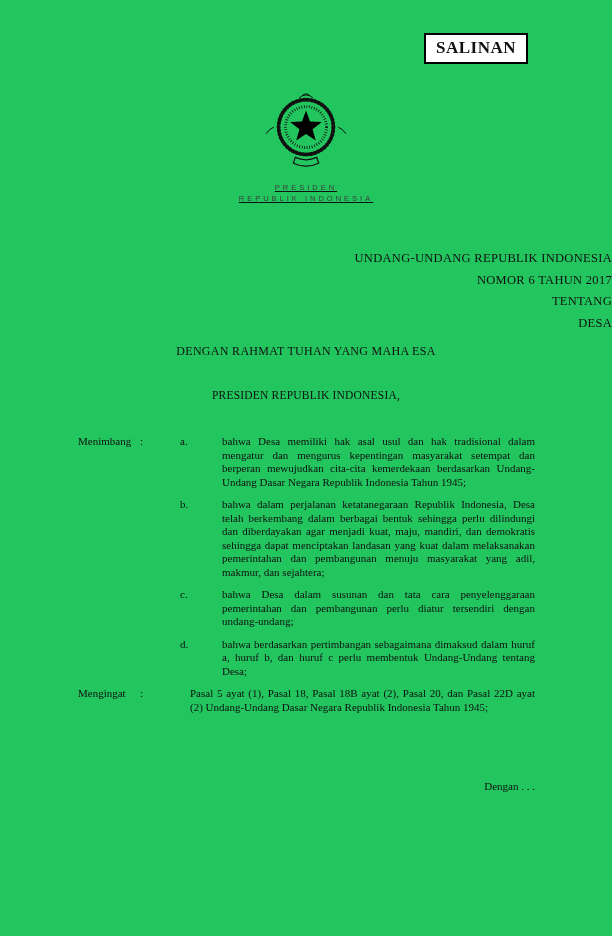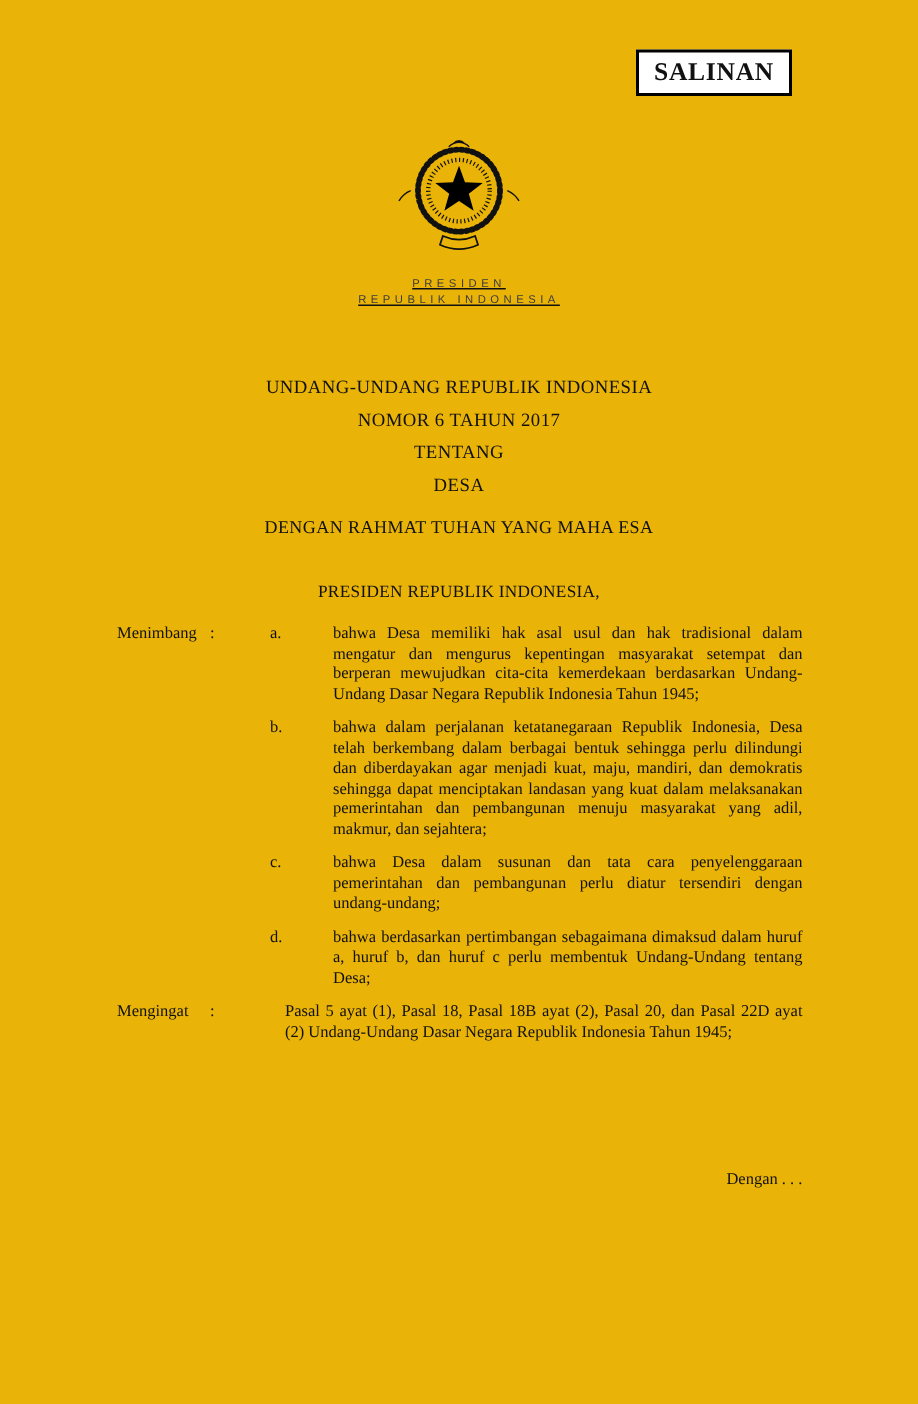--- a/index.html
+++ b/index.html
@@ -1,20 +1,20 @@
 <!DOCTYPE html>
 <html><head>
 <meta charset="utf-8">
 <style>
   html,body { margin:0; padding:0; background:#888; }
   .page {
     position:relative;
     width:612px; height:936px;
     margin:0 auto;
-    background:#eab308;
+    background:#22c55e;
     font-family:"Liberation Serif", serif;
     color:#111;
     overflow:hidden;
   }
 
   
   .salinan-box {
     position:absolute; top:33px; right:84px;
     border:2.5px solid #000;
     padding:3px 10px 4px 10px;
@@ -33,34 +33,34 @@
     font-family:"Liberation Sans", sans-serif;
     font-size:7.5px; letter-spacing:3px; color:#3c3c3c;
     line-height:11px;
   }
 
   
   .title-block {
     position:absolute; top:248px; left:0; width:100%;
     text-align:center; font-size:12.5px; letter-spacing:0.3px;
   }
-  .title-line { line-height:21.5px; }
+  .title-line { line-height:21.5px;text-align:right; }
 
   .grace-line {
     position:absolute; top:344px; left:0; width:100%;
     text-align:center; font-size:12px; letter-spacing:0.3px;
   }
   .president-line {
     position:absolute; top:389px; left:0; width:100%;
     text-align:center; font-size:11.5px; letter-spacing:0.2px;
   }
 
   
   .doc-body {
-    position:absolute; top:416px; left:78px; width:457px;
+    position:absolute; top:435px; left:78px; width:457px;
     font-size:11px; line-height:13.5px;
   }
   .row {
     display:grid;
     grid-template-columns:62px 40px 42px 1fr;
     margin-bottom:9px;
   }
   .row .label { grid-column:1; }
   .row .colon { grid-column:2; }
   .row .letter { grid-column:3; }

